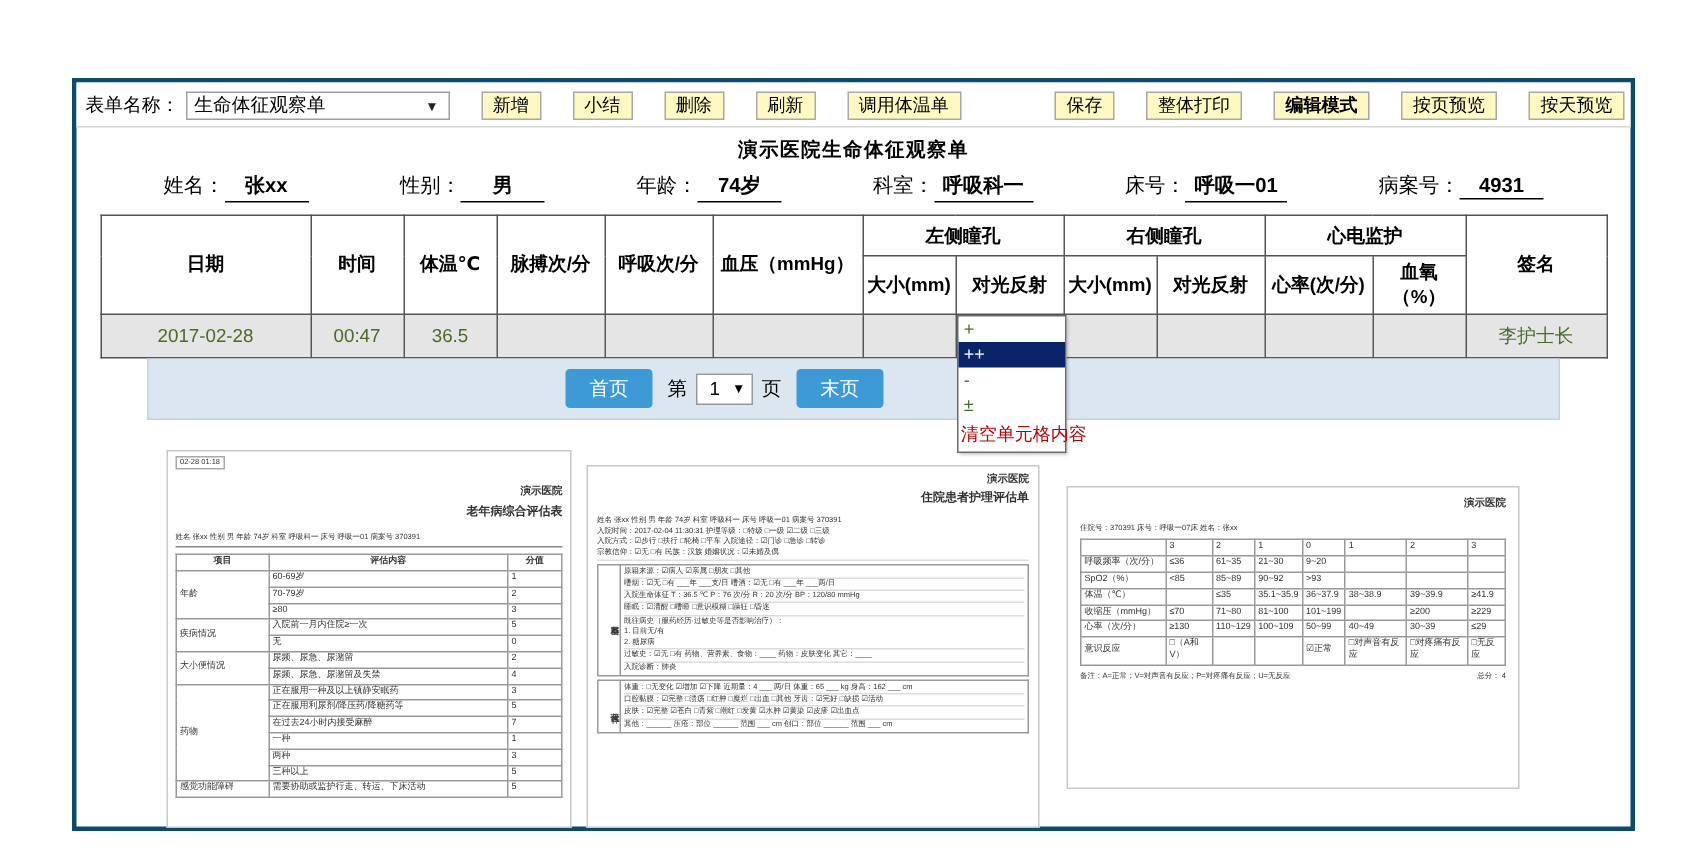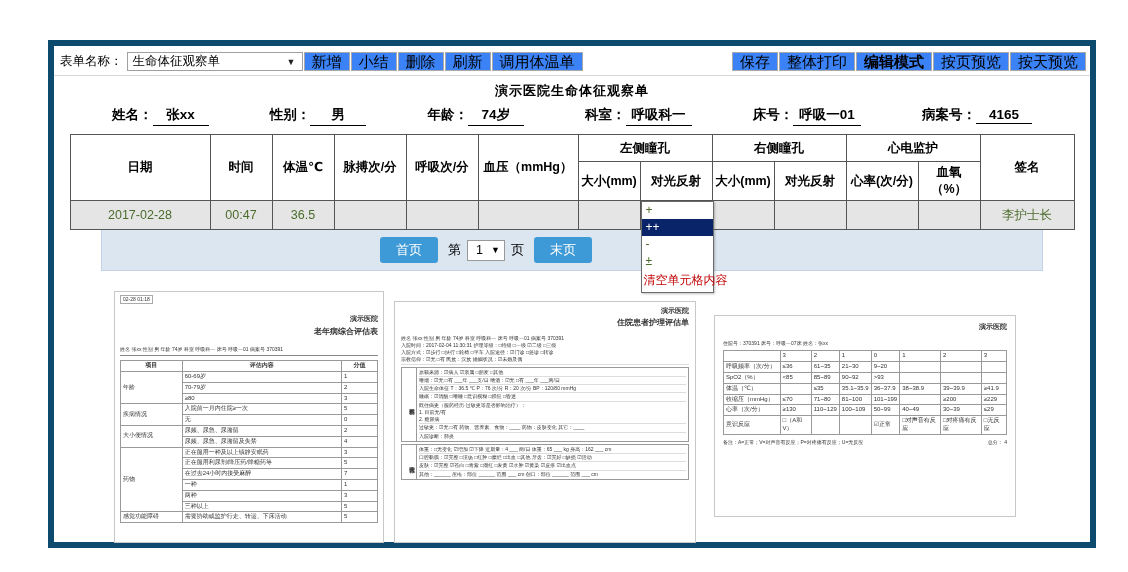--- a/index.html
+++ b/index.html
@@ -1,35 +1,35 @@
 <!DOCTYPE html>
 <html><head>
 <meta charset="utf-8">
 <style>
   html,body{margin:0;padding:0;background:#fff;}
   body{width:1128px;height:572px;font-family:"Liberation Sans","DejaVu Sans",sans-serif;font-size:12px;color:#000;overflow:hidden;}
   .page{position:relative;width:1128px;height:572px;}
-  .frame{position:absolute;left:48px;top:40px;width:1036px;height:496px;border:6px solid #0c4a6e;background:#fff;}
+  .frame{position:absolute;left:48px;top:52px;width:1036px;height:496px;border:3px solid #0c4a6e;background:#fff;}
 
   
   .toolbar{display:flex;align-items:center;height:24px;padding:3px 4px 2px 6px;border-bottom:1px solid #d8d8d8;background:#fff;}
   .tb-label{font-size:12.5px;margin-right:4px;white-space:nowrap;}
   .select-box{position:relative;width:176px;height:19px;border:1px solid #a0a0a0;background:#fff;display:flex;align-items:center;padding-left:5px;font-size:12.5px;box-sizing:border-box;}
   .select-box .caret{position:absolute;right:6px;top:4px;font-size:9px;color:#222;}
-  .tb-btn{height:19px;min-width:34px;padding:0 7px;margin-left:1px;border:1px solid #a9a9a9;background:#3b82f6;font-size:15px;line-height:17px;text-align:center;box-sizing:border-box;color:#000;cursor:default;white-space:nowrap;}
+  .tb-btn{height:19px;min-width:34px;padding:0 7px;margin-left:21px;border:1px solid #a9a9a9;background:#fef9c3;font-size:12px;line-height:17px;text-align:center;box-sizing:border-box;color:#000;cursor:default;white-space:nowrap;}
   .tb-right{margin-left:auto;display:flex;align-items:center;}
   .tb-btn.bold{font-weight:bold;}
 
   
   .doc-title{text-align:center;font-size:13px;font-weight:bold;letter-spacing:1px;margin:6px 0 4px;}
 
   
   .info-row{display:flex;align-items:baseline;padding:2px 0 8px 0;font-size:13.5px;}
   .info-item{display:flex;align-items:baseline;white-space:nowrap;}
-  .info-item .lab{font-weight:bold;}
+  .info-item .lab{font-weight:normal;}
   .info-item .val{font-weight:bold;border-bottom:1px solid #000;min-width:44px;text-align:center;padding:0 6px 1px;}
   .sp{flex:1;}
 
   
   table.vitals{border-collapse:collapse;margin:0 auto;width:940px;table-layout:fixed;}
   table.vitals th,table.vitals td{border:1px solid #555;text-align:center;font-size:12.5px;padding:2px 1px;}
   table.vitals th{font-weight:bold;height:22px;}
   .row-data td{height:24px;background:#e5e5e5;color:#4b6b2a;font-size:12.5px;}
   .row-data td.sign{color:#4b6b2a;}
   .cellwrap{position:relative;}
@@ -111,21 +111,21 @@
         <span class="val">呼吸科一</span>
       </div>
       <span class="sp"></span>
       <div class="info-item">
         <span class="lab">床号：</span>
         <span class="val">呼吸一01</span>
       </div>
       <span class="sp"></span>
       <div class="info-item">
         <span class="lab">病案号：</span>
-        <span class="val">4165</span>
+        <span class="val">4931</span>
       </div>
     </div>
 
     <table class="vitals">
       <colgroup>
         <col style="width:140px">
           <col style="width:62px">
           <col style="width:62px">
         <col style="width:72px">
           <col style="width:72px">

